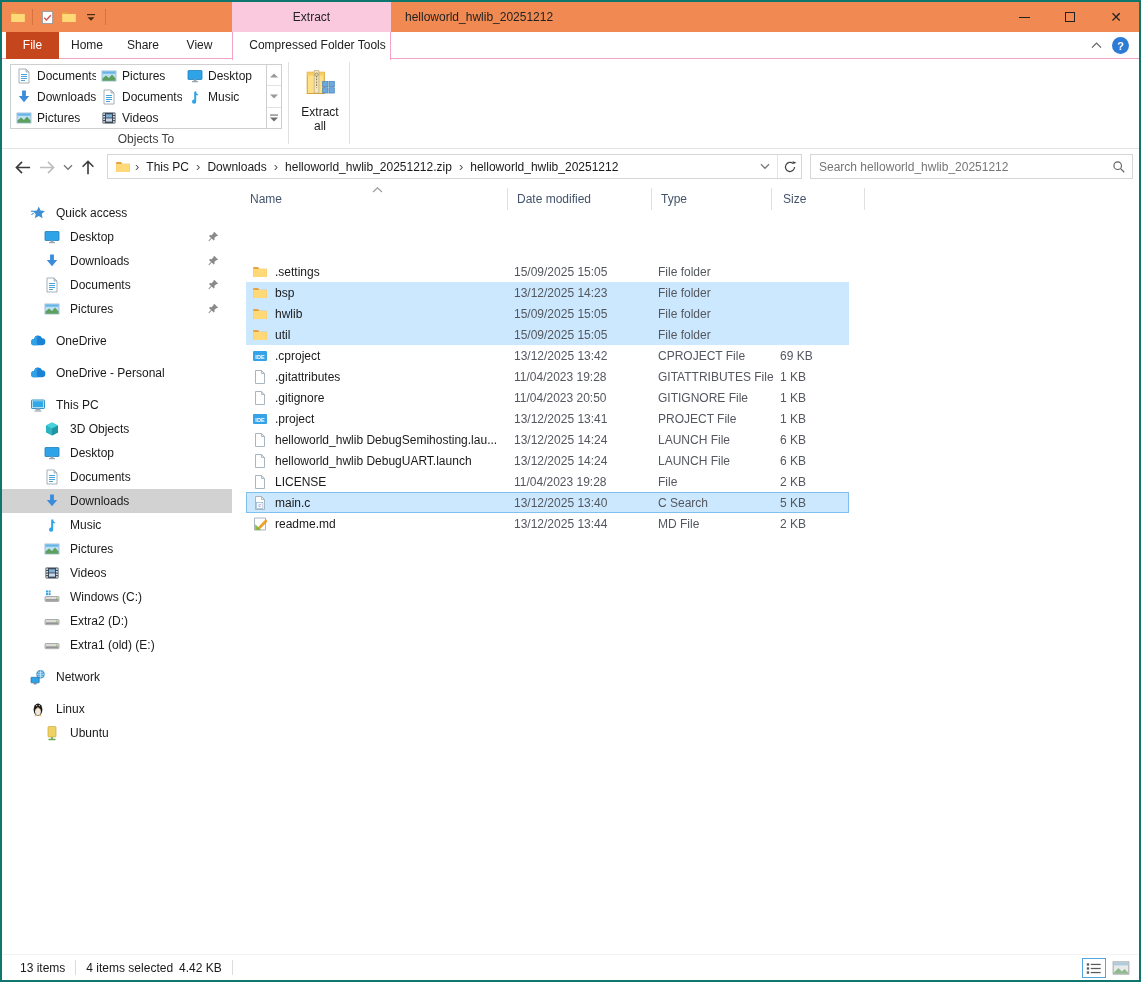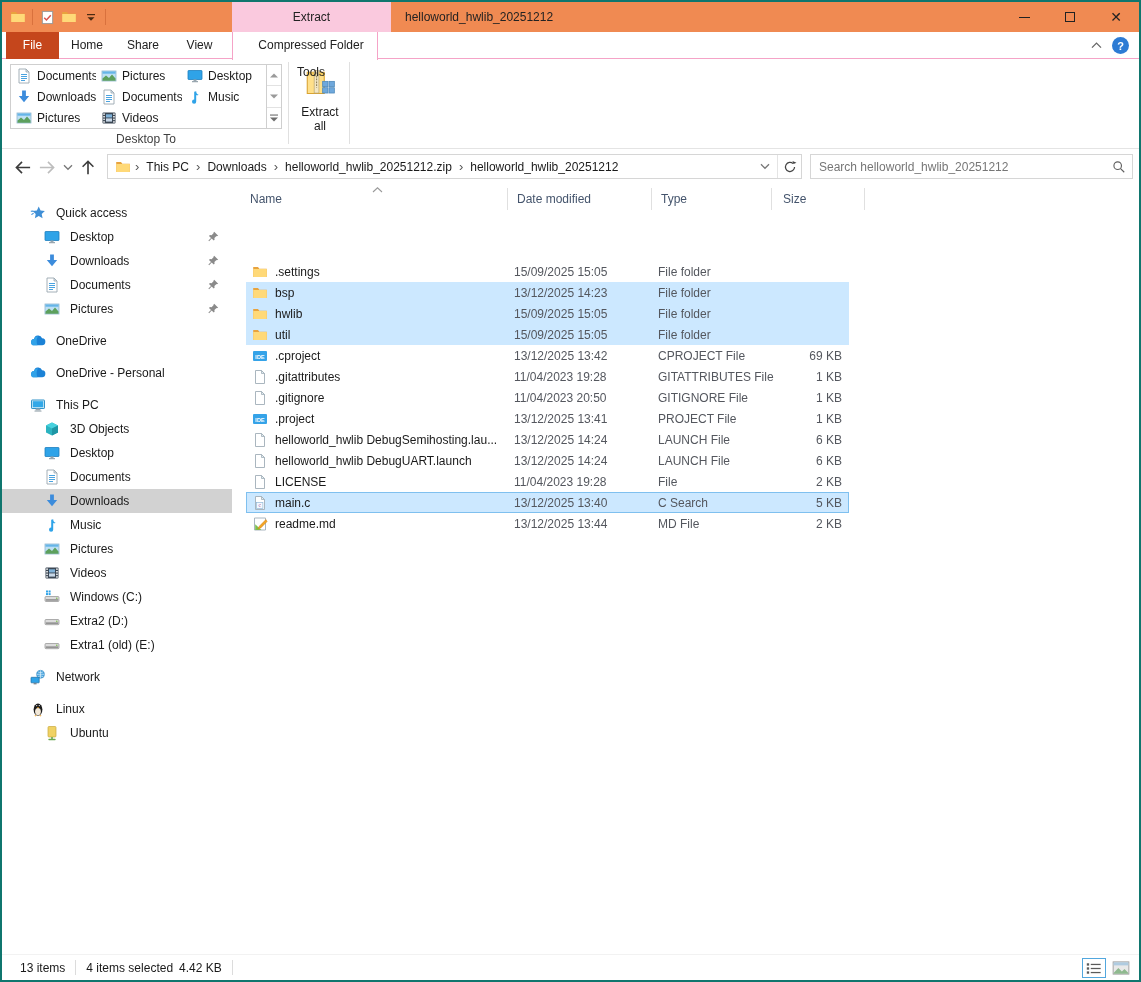--- a/index.html
+++ b/index.html
@@ -73,21 +73,21 @@
   .hline{position:absolute;top:1px;width:1px;height:22px;background:#e0e0e0;}
   .sortcaret{position:absolute;top:0;}
   .rows{position:absolute;left:14px;top:32px;right:0;margin-top:46px;}
   .row{width:603px;height:21px;display:flex;align-items:center;}
   .row.selected{background:#cce8ff;}
   .row.focused{box-shadow:inset 0 0 0 1px #7fc0ef;}
   .c-name{width:268px;display:flex;align-items:center;overflow:hidden;white-space:nowrap;flex:none;}
   .c-name .ico{width:16px;height:16px;margin:0 7px 0 6px;flex:none;}
   .c-date{width:144px;color:#54575e;flex:none;}
   .c-type{width:122px;color:#54575e;flex:none;}
-  .c-size{flex:1;text-align:right;padding-right:7px;color:#54575e;}
+  .c-size{flex:1;text-align:left;padding-right:7px;color:#54575e;}
   
   .statusbar{position:absolute;left:0;bottom:0;right:0;height:26px;background:#fff;display:flex;align-items:center;border-top:1px solid #f2f2f2;}
   .statusbar .txt{color:#1a1a1a;}
   .sb-sep{width:1px;height:15px;background:#dcdcdc;margin:0 10px;}
   .sb-views{position:absolute;right:6px;top:3px;display:flex;gap:3px;}
   .sb-view{width:24px;height:20px;display:flex;align-items:center;justify-content:center;border:1px solid transparent;}
   .sb-view.active{border-color:#52a7de;background:#fff;}
 </style>
 </head>
 <body>
@@ -137,21 +137,21 @@
         </div>
     </div>
   </div>
 
   <div class="tabrow">
     <div id="tabs">
         <div class="tab accent" style="left: 4px; width: 53px;">File</div>
         <div class="tab" style="left: 57px; width: 56px;">Home</div>
         <div class="tab" style="left: 113px; width: 56px;">Share</div>
         <div class="tab" style="left: 169px; width: 57px;">View</div>
-        <div class="tab contextual" style="left: 230px; width: 146px; padding-left: 12px;">Compressed Folder Tools</div>
+        <div class="tab contextual" style="left: 230px; width: 159px; padding-left: 12px;">Compressed Folder Tools</div>
       </div>
     <div class="ribbon-right">
       <span>
           <svg width="11" height="7" viewBox="0 0 11 7">
             <path d="M1 5.6l4.5-4.5L10 5.6" stroke="#666" fill="none" stroke-width="1.3"></path>
           </svg>
         </span>
       <span class="help-circle">?</span>
     </div>
   </div>
@@ -265,21 +265,21 @@
         </div>
       <div>
           <span>
             <svg width="8" height="8" viewBox="0 0 8 8">
               <rect x="0" y="0.5" width="8" height="1.1" fill="#6e6e6e"></rect>
               <path d="M0 3.4h8L4 7.4z" fill="#6e6e6e"></path>
             </svg>
           </span>
         </div>
     </div>
-    <div class="grp-label">Desktop To</div>
+    <div class="grp-label">Objects To</div>
     <div class="rib-sep" style="left:286px"></div>
     <div class="extract-all">
       <span>
           <svg width="34" height="34" viewBox="0 0 32 32">
             <path d="M4 5h16v20H4z" fill="#ffe08a" stroke="#d9a331"></path>
             <path d="M4 5h16v3H4z" fill="#f6cd5f"></path>
             <rect x="10.5" y="3.5" width="4.5" height="21" fill="#f2e6c4" stroke="#b8a068" stroke-width="0.6"></rect>
             <path d="M12.8 5.5v14" stroke="#8a7a50" stroke-width="1" stroke-dasharray="1.6 1.1"></path>
             <circle cx="12.8" cy="7.2" r="1.5" fill="#e8d8a8" stroke="#8a7a50" stroke-width="0.6"></circle>
             <g fill="#6fa8dc" stroke="#4a86b8" stroke-width="0.7">

